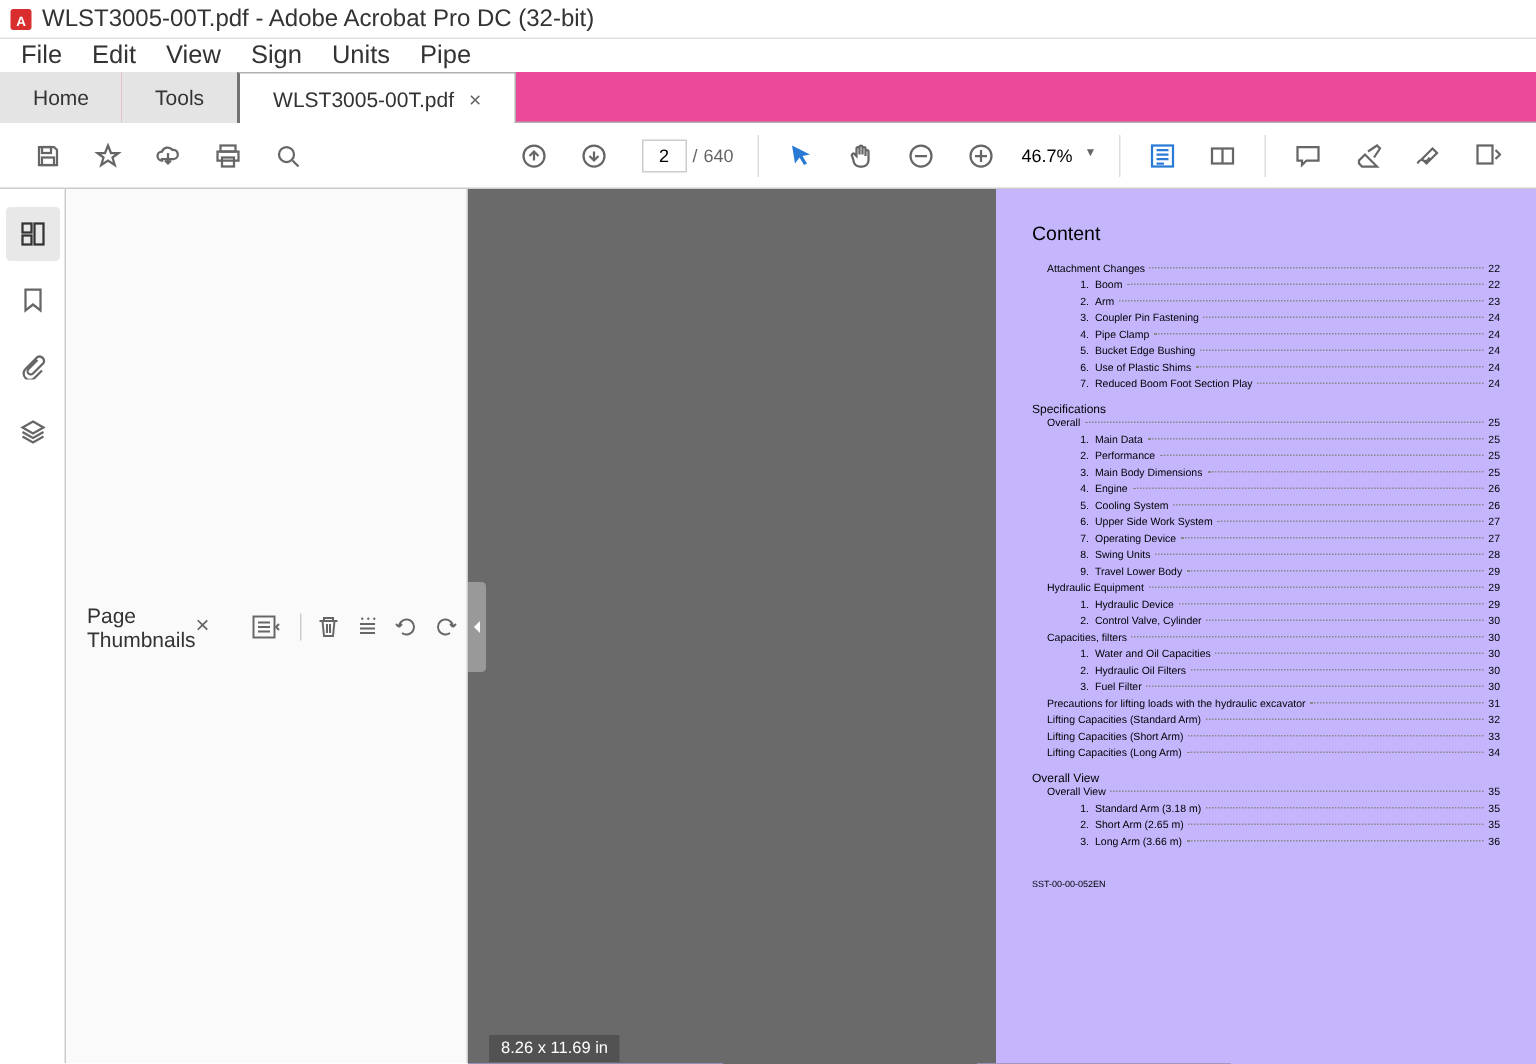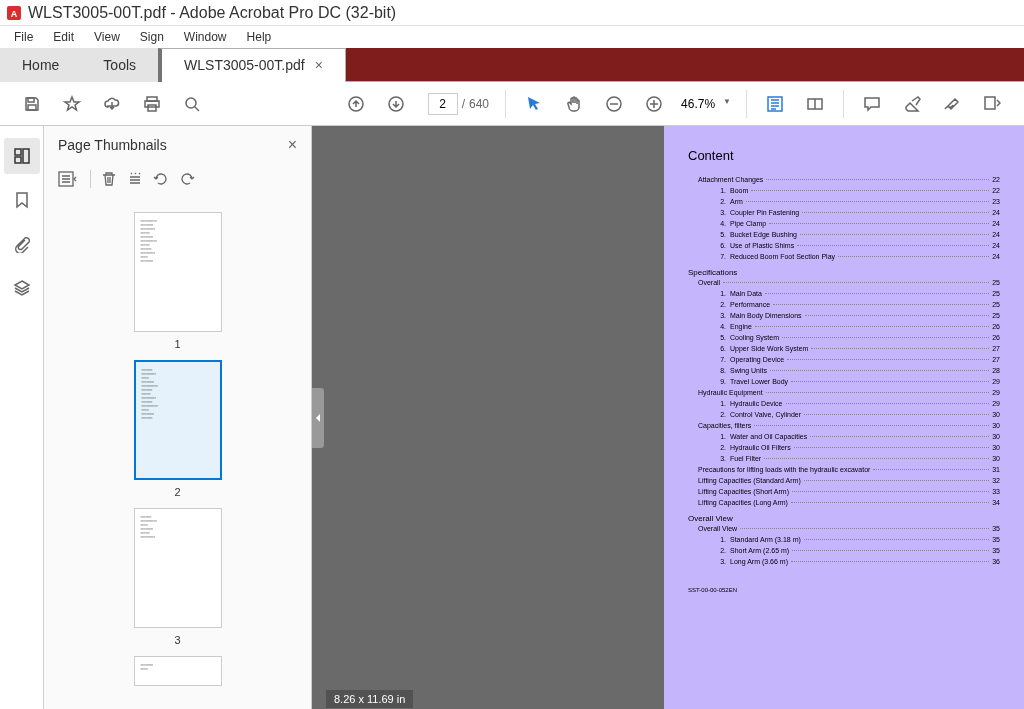--- a/index.html
+++ b/index.html
@@ -1,37 +1,37 @@
 <!DOCTYPE html>
 <html><head>
 <meta charset="utf-8">
 <style>
 *{margin:0;padding:0;box-sizing:border-box;font-family:"Segoe UI",Arial,sans-serif}
 body{width:1024px;height:709px;overflow:hidden;background:#fff;font-size:12px}
 .titlebar{height:26px;background:#fff;display:flex;align-items:center;padding:0 6px;border-bottom:1px solid #e0e0e0}
 .titlebar-icon{width:16px;height:16px;margin-right:6px}
 .titlebar-text{font-size:16px;color:#333}
 .menubar{height:22px;display:flex;align-items:center;padding:0 4px;background:#fff}
-.menu-item{padding:2px 10px;font-size:12px;color:#333;cursor:pointer}
-.tabbar{height:34px;display:flex;align-items:center;background:#7f1d1d;border-bottom:1px solid #b0b0b0}
+.menu-item{padding:2px 10px;font-size:17px;color:#333;cursor:pointer}
+.tabbar{height:34px;display:flex;align-items:flex-start;background:#ec4899;border-bottom:1px solid #b0b0b0}
 .tab{height:34px;padding:0 22px;display:flex;align-items:center;font-size:14px;color:#333;cursor:pointer;background:#e4e4e4}
-.tab.active{background:#fff;border-top:1px solid #b0b0b0;border-left:4px solid #737373;border-right:1px solid #b0b0b0}
+.tab.active{background:#fff;border-top:1px solid #b0b0b0;border-left:2px solid #737373;border-right:1px solid #b0b0b0}
 .tab-close{margin-left:10px;font-size:14px;color:#666;cursor:pointer}
 .toolbar{height:44px;display:flex;align-items:center;padding:0 12px;background:#fff;border-bottom:1px solid #ccc}
 .tool-btn{width:32px;height:32px;display:flex;align-items:center;justify-content:center;margin:0 4px;cursor:pointer;border-radius:2px;color:#555}
 .tool-sep{width:1px;height:28px;background:#ddd;margin:0 8px}
 .page-info{display:flex;align-items:center;margin:0 8px}
 .page-input{width:30px;height:22px;text-align:center;border:1px solid #ccc;font-size:12px;margin:0 4px}
 .page-total{font-size:12px;color:#666}
 .zoom-select{display:flex;align-items:flex-start;border:1px solid transparent;padding:3px 6px;font-size:12px;cursor:pointer}
 .main{display:flex;height:583px}
 .sidebar-icons{width:44px;background:#fff;border-right:1px solid #ccc;display:flex;flex-direction:column;align-items:center;padding-top:8px}
 .side-icon{width:36px;height:36px;display:flex;align-items:center;justify-content:center;margin:4px 0;cursor:pointer;color:#666;border-radius:3px}
 .side-icon.active{background:#e8e8e8;color:#333}
-.thumbnails-panel{width:268px;background:#fafafa;border-right:1px solid #ccc;display:flex;flex-direction:column}
+.thumbnails-panel{width:268px;background:#fafafa;border-right:1px solid #ccc;display:flex;flex-direction:row}
 .thumb-header{display:flex;align-items:center;justify-content:space-between;padding:10px 14px;font-size:14px;color:#333}
 .thumb-close{cursor:pointer;font-size:16px;color:#666}
 .thumb-tools{display:flex;align-items:center;padding:6px 14px;gap:10px}
 .thumb-tool{cursor:pointer;color:#666;display:flex;align-items:center}
 .thumb-scroll{flex:1;overflow-y:auto;padding:8px 0;position:relative}
 .thumb-scroll::-webkit-scrollbar{width:16px}
 .thumb-scroll::-webkit-scrollbar-track{background:#f0f0f0}
 .thumb-scroll::-webkit-scrollbar-thumb{background:#c0c0c0;border-radius:2px}
 .thumb-item{display:flex;flex-direction:column;align-items:center;margin:10px 0}
 .thumb-page{width:88px;height:120px;background:#fff;border:1px solid #ccc;cursor:pointer;padding:6px;font-size:3px;line-height:4px;color:#333;overflow:hidden}
@@ -64,22 +64,22 @@
       </svg>
     </span>
  <span class="titlebar-text">WLST3005-00T.pdf - Adobe Acrobat Pro DC (32-bit)</span>
 </div>
 
 <div class="menubar">
  <div class="menu-item">File</div>
  <div class="menu-item">Edit</div>
  <div class="menu-item">View</div>
  <div class="menu-item">Sign</div>
- <div class="menu-item">Window</div>
- <div class="menu-item">Help</div>
+ <div class="menu-item">Units</div>
+ <div class="menu-item">Pipe</div>
 </div>
 
 <div class="tabbar">
  <div class="tab">Home</div>
  <div class="tab">Tools</div>
  <div class="tab active">
   <span>WLST3005-00T.pdf</span>
   <span class="tab-close">×</span>
  </div>
 </div>

